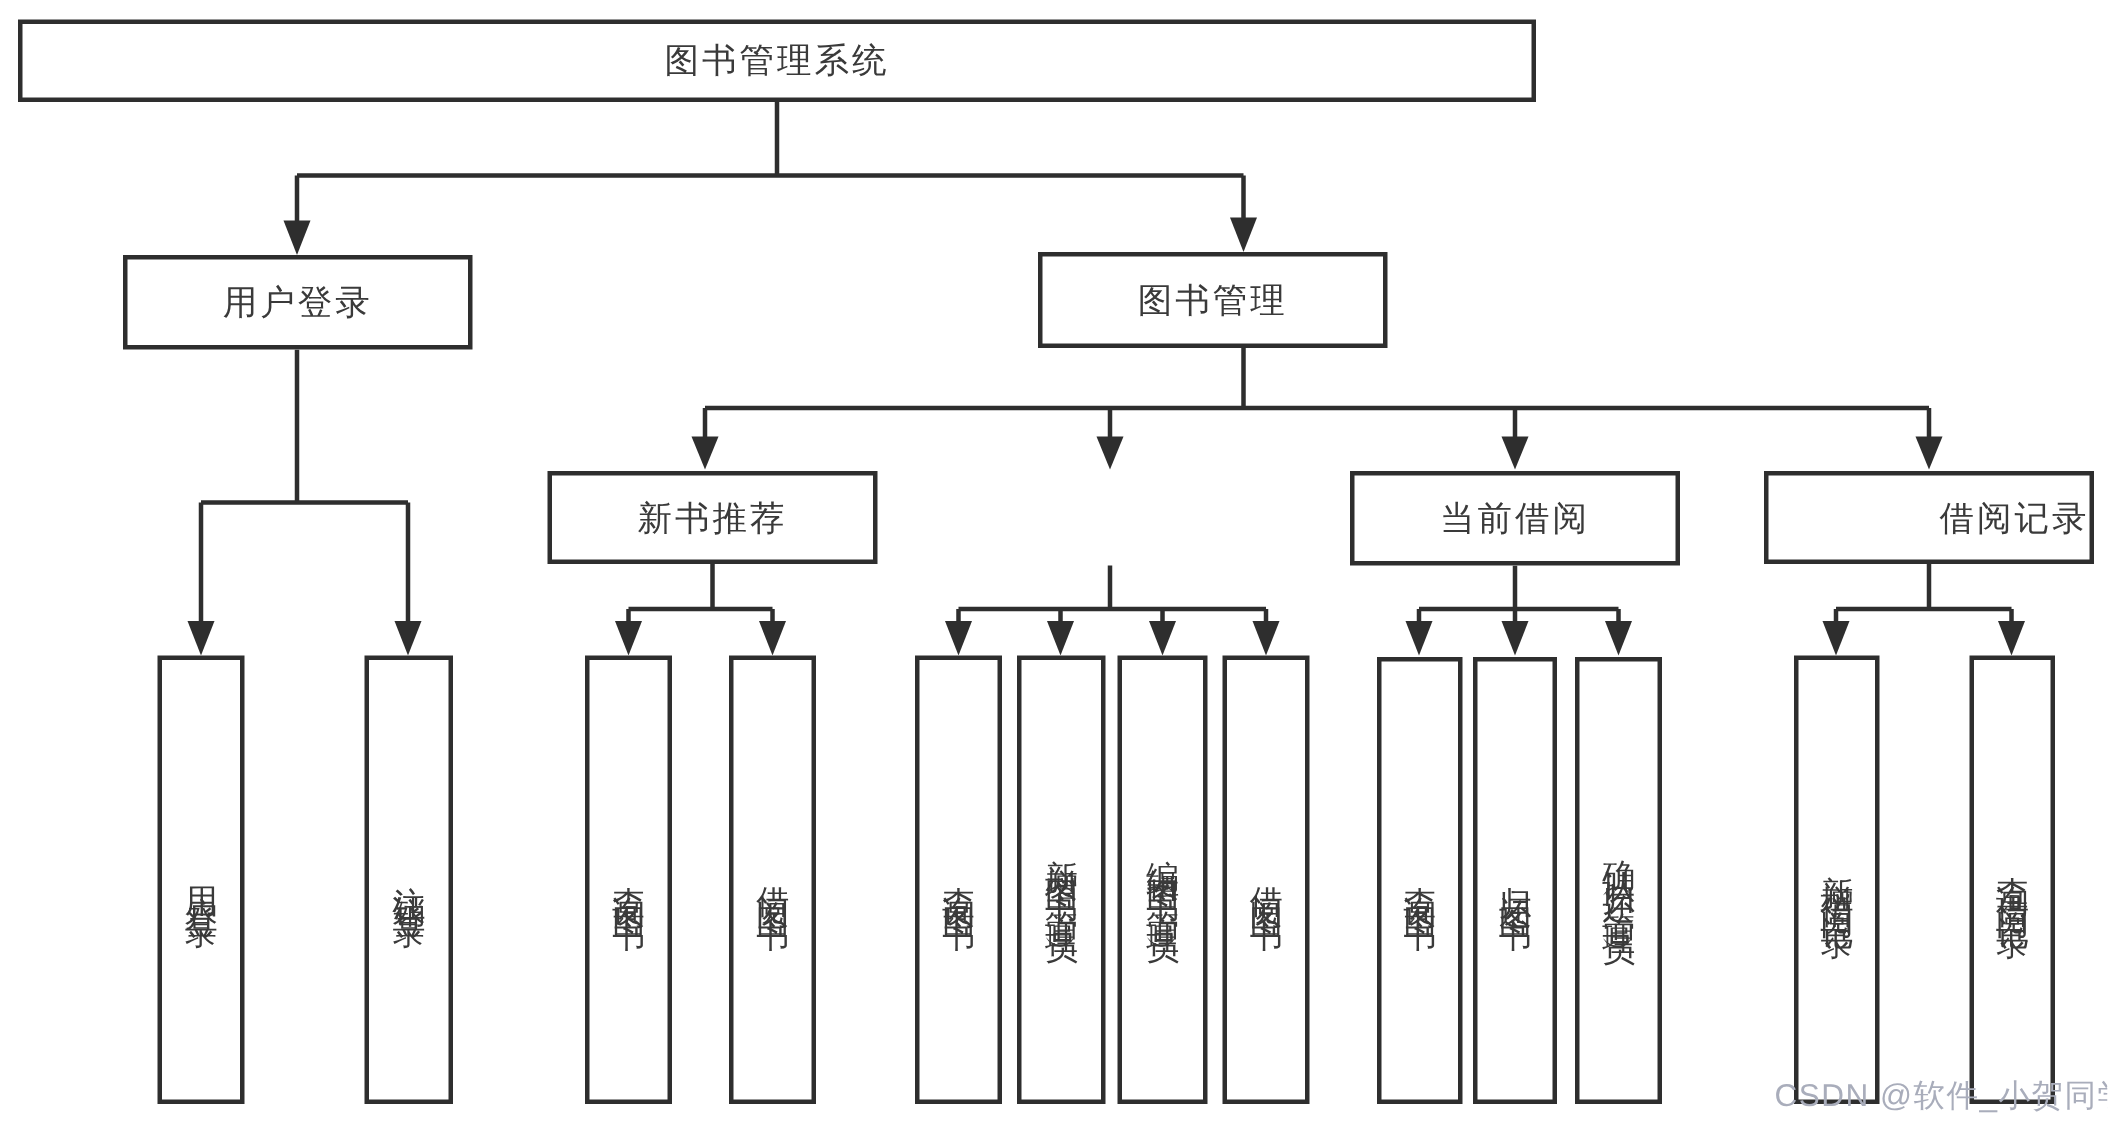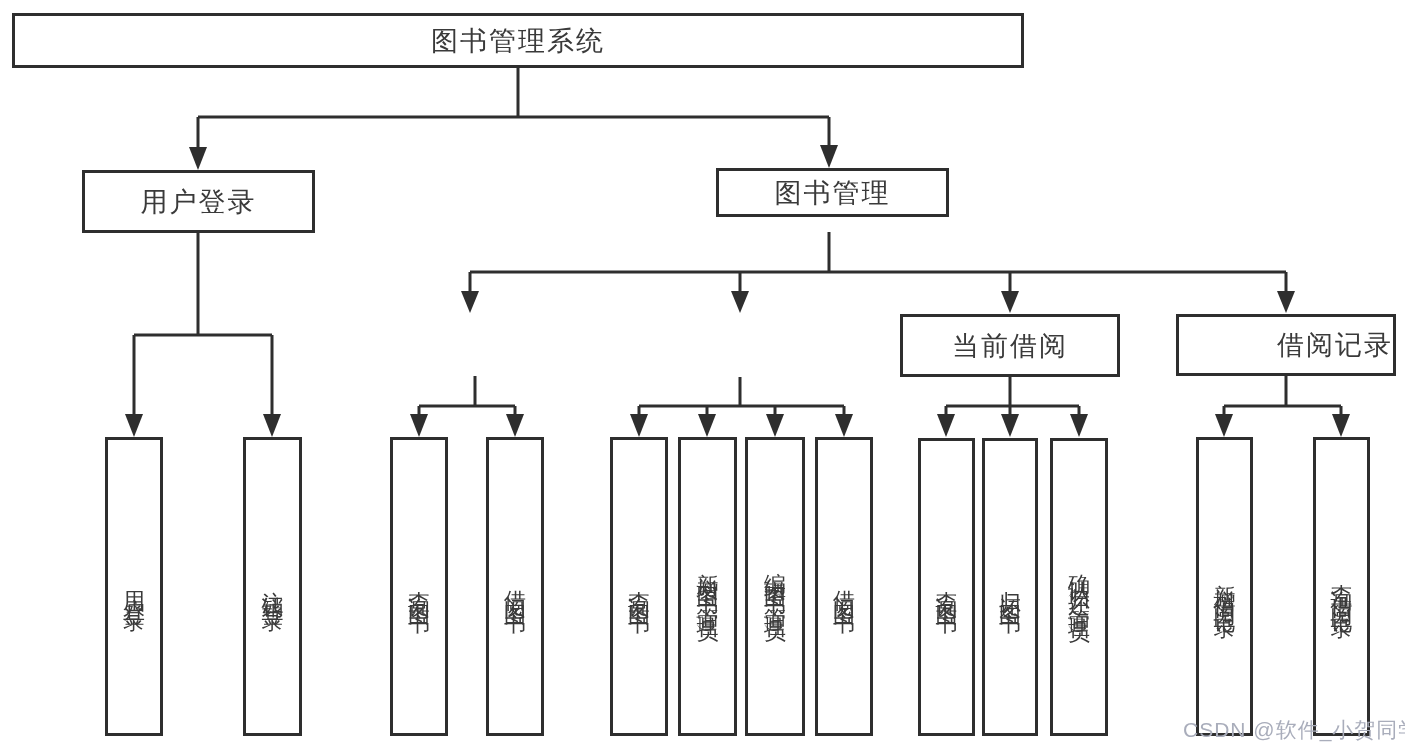--- a/index.html
+++ b/index.html
@@ -20,38 +20,38 @@
   }
   .box {
     position: absolute;
     box-sizing: border-box;
     background: #ffffff;
     border: 3px solid #2e2e2e;
     display: flex;
     align-items: center;
     justify-content: center;
     z-index: 2;
-    font-size: 27px;
+    font-size: 23px;
     letter-spacing: 2px;
     white-space: nowrap;
   }
   .vbox { font-size: 22px; }
   .vbox .vtext {
     writing-mode: vertical-rl;
     text-orientation: mixed;
     letter-spacing: 7px;
     line-height: 1.1;
     white-space: normal;
     max-height: 284px;
   }
   
   .n-root          { left: 12px;   top: 13px;  width: 1012px; height: 55px; }
   
   .n-user-login    { left: 82px;   top: 170px; width: 233px;  height: 63px; }
-  .n-book-mgmt     { left: 716px;  top: 168px; width: 233px;  height: 49px; justify-content: center; }
+  .n-book-mgmt     { left: 692px;  top: 168px; width: 233px;  height: 64px; justify-content: center; }
   
   .n-new-book-rec  { left: 365px;  top: 314px; width: 220px;  height: 62px; }
   .n-book-borrow   { left: 630px;  top: 314px; width: 220px;  height: 63px; }
   .n-current-borrow{ left: 900px;  top: 314px; width: 220px;  height: 63px; font-family: Liberation Serif, serif; }
   .n-borrow-records{ left: 1176px; top: 314px; width: 220px;  height: 62px; justify-content: flex-end; }
   
   .n-ul-user-login   { left: 105px;  top: 437px; width: 58px; height: 299px; }
   .n-ul-logout       { left: 243px;  top: 437px; width: 59px; height: 299px; }
   .n-nr-query-book   { left: 390px;  top: 437px; width: 58px; height: 299px; }
   .n-nr-borrow-book  { left: 486px;  top: 437px; width: 58px; height: 299px; }
@@ -129,20 +129,23 @@
     <span>图书管理系统</span>
   </div>
 
   <div class="box n-user-login">
     <span>用户登录</span>
   </div>
   <div class="box n-book-mgmt">
     <span>图书管理</span>
   </div>
 
+  <div class="box n-new-book-rec">
+    <span>新书推荐</span>
+  </div>
   <div class="box n-current-borrow">
     <span>当前借阅</span>
   </div>
   <div class="box n-borrow-records">
     <span>借阅记录</span>
   </div>
 
   <div class="box vbox n-ul-user-login">
     <span class="vtext">用户登录</span>
   </div>

